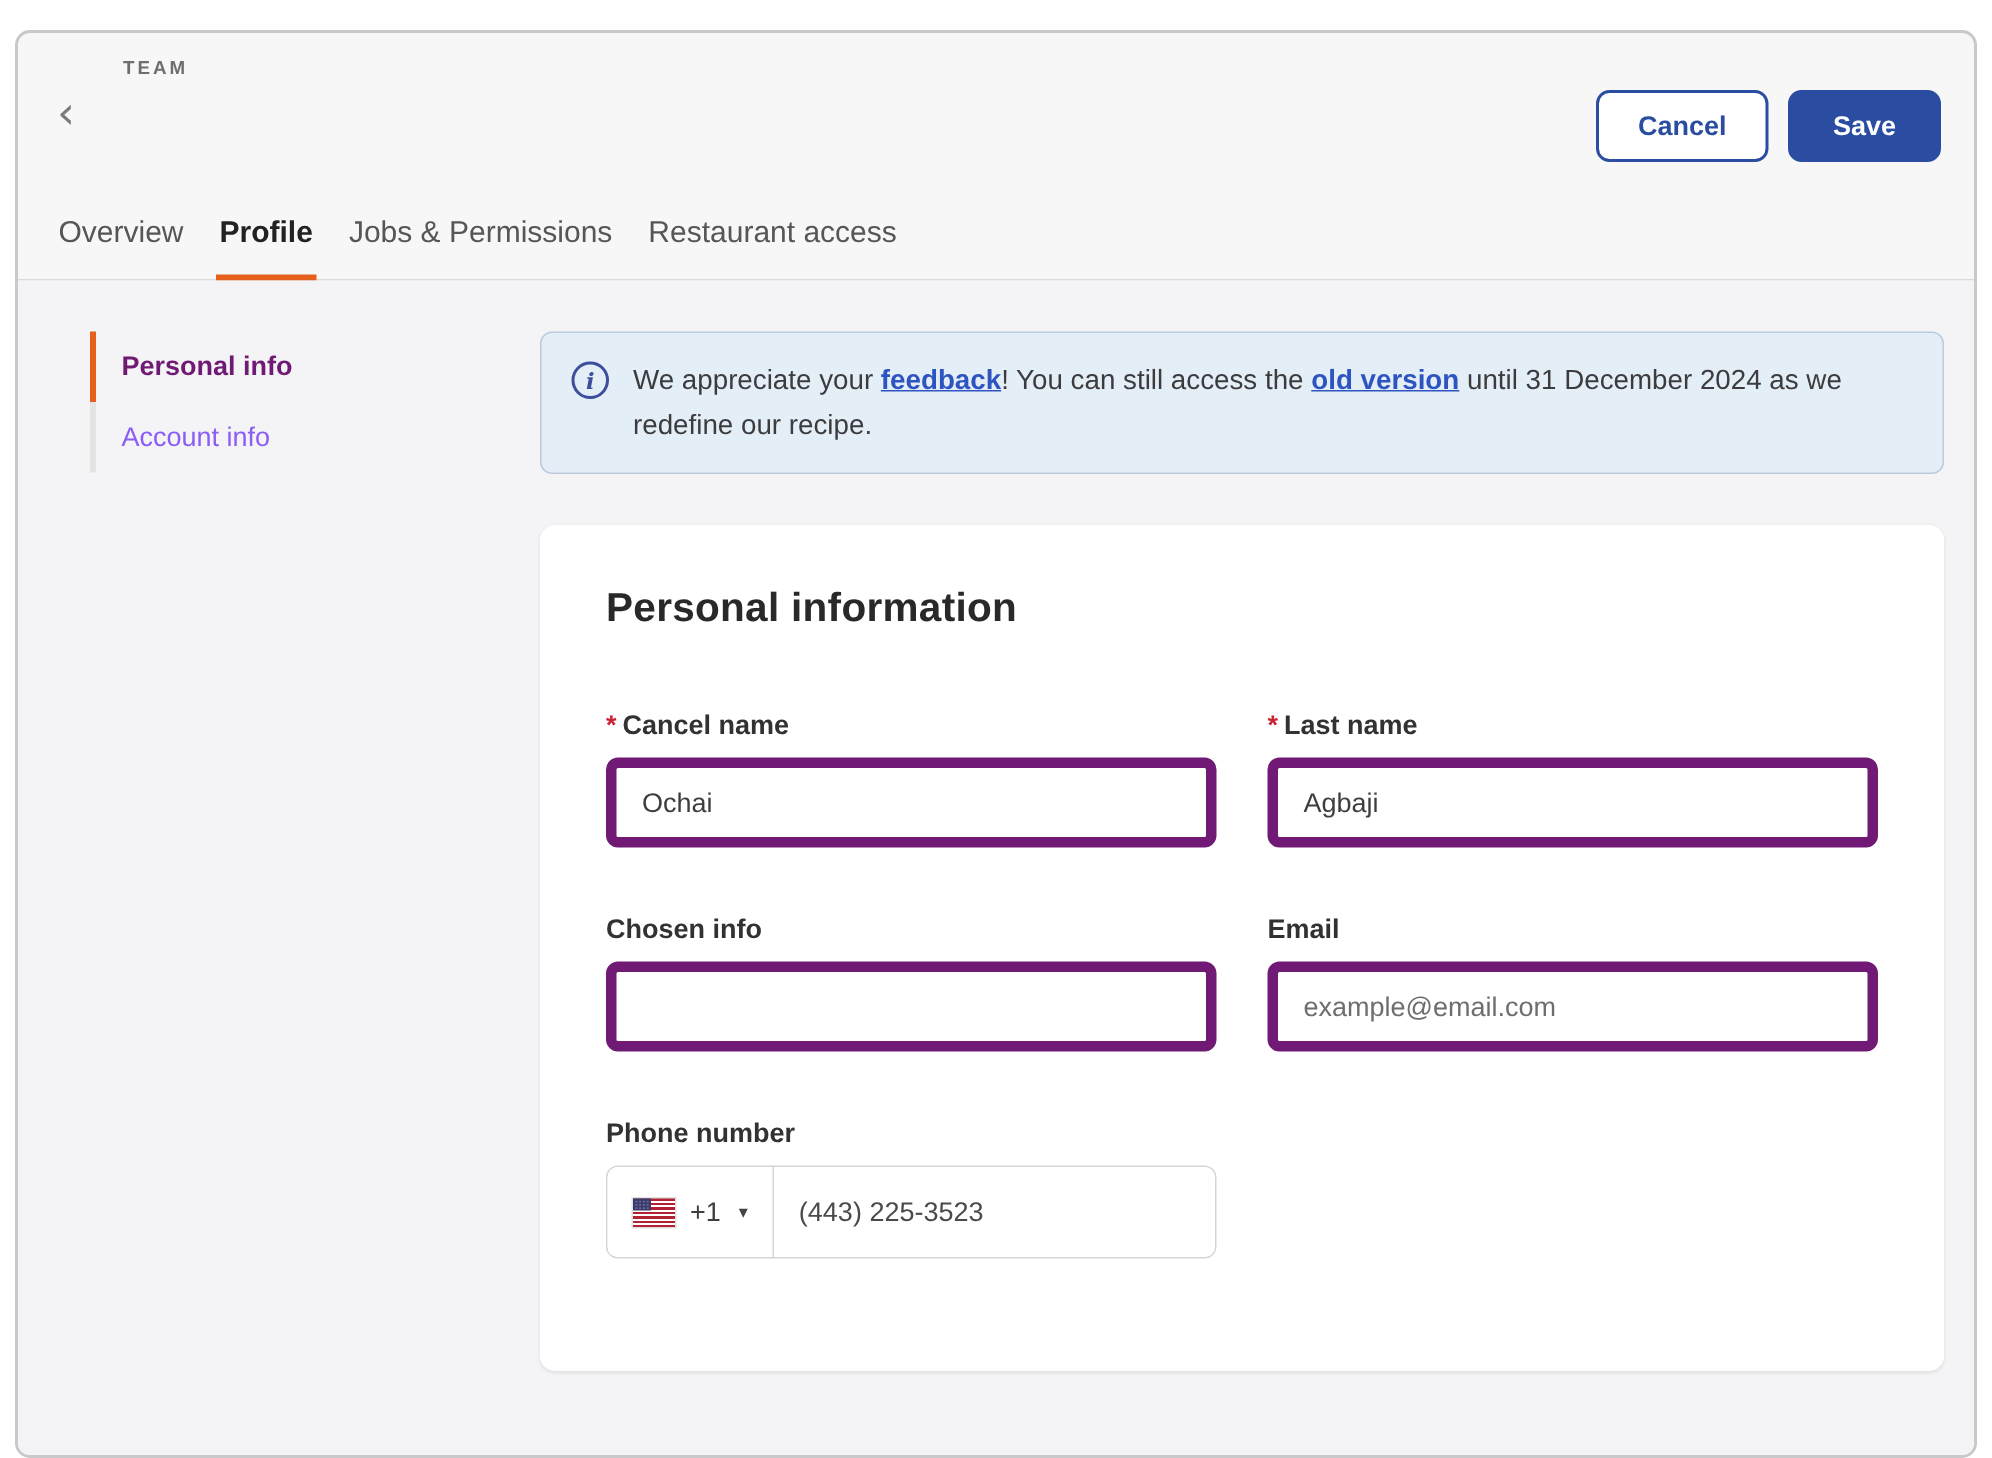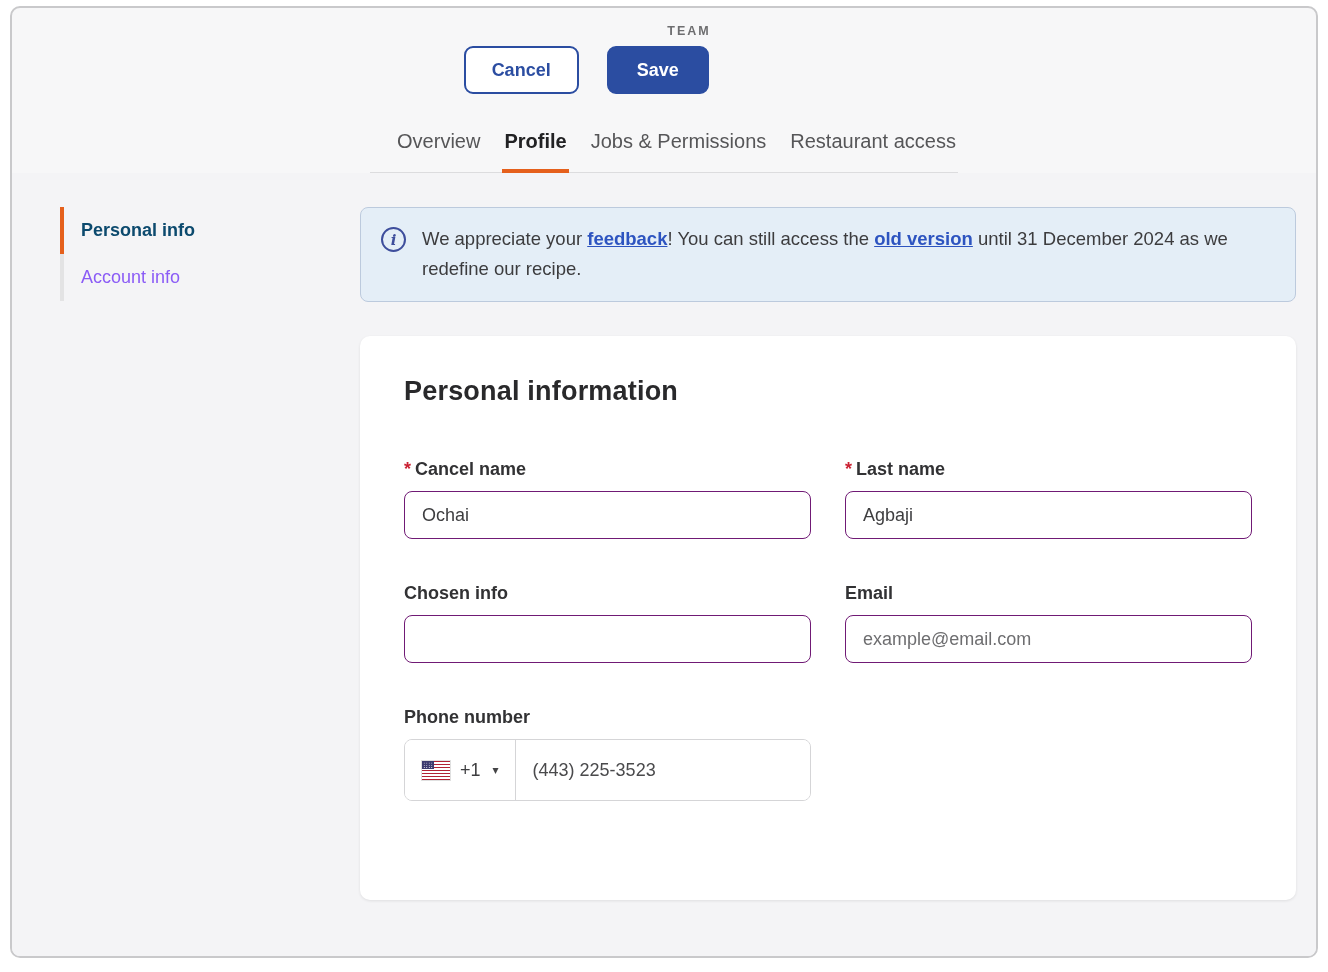--- a/index.html
+++ b/index.html
@@ -1,51 +1,51 @@
 <!DOCTYPE html>
 <html><head>
 <meta charset="utf-8">
 <style>
   * { margin: 0; padding: 0; box-sizing: border-box; }
   html, body { width: 1328px; height: 972px; background: #ffffff; }
   body { font-family: "Liberation Sans", "DejaVu Sans", sans-serif; color: #2f2f2f; }
 
   .frame {
-    position: absolute; left: 10px; top: 6px; width: 1308px; height: 952px;
+    position: absolute; left: 10px; top: 20px; width: 1308px; height: 952px;
     border: 2px solid #c9c9cb; border-radius: 10px; background: #f7f7f8;
-    overflow: hidden; display: flex; flex-direction: column; align-items: center;
+    overflow: hidden; display: flex; flex-direction: column;
   }
 
   
   .header { padding: 16px 20px 0 20px; position: relative; }
   .eyebrow { margin-left: 50px; font-size: 12.5px; letter-spacing: 2px; color: #6e6e70; font-weight: 600; }
   .title-row { display: flex; align-items: center; margin-top: 2px; }
   .back-btn {
     width: 34px; height: 44px; border: none; background: transparent; cursor: pointer;
     font-size: 30px; color: #7a7a7c; line-height: 44px; text-align: left; padding: 0 0 6px 6px;
     font-family: "DejaVu Sans", sans-serif;
   }
   .page-title { font-size: 36px; font-weight: 600; color: #2e2e30; margin-left: 10px; letter-spacing: 0.2px; }
-  .header-actions { position: absolute; right: 22px; top: 38px; display: flex; gap: 28px; }
+  .header-actions { position: absolute; right: 22px; top: 38px; display: flex; gap: 13px; }
   .btn { font-family: inherit; font-size: 18px; font-weight: 700; border-radius: 9px; cursor: pointer; height: 48px; }
   .btn-secondary { background: #ffffff; color: #2b4da1; border: 2px solid #2b4da1; padding: 0 26px; }
   .btn-primary { background: #2b4da1; color: #ffffff; border: 2px solid #2b4da1; padding: 0 28px; }
 
   
   .tabs { display: flex; gap: 20px; padding: 0 0 0 25px; margin-top: 40px; border-bottom: 1px solid #dcdcde; }
   .tab { font-size: 20px; color: #565658; padding: 6px 2px 16px 2px; border-bottom: 4px solid transparent;
          margin-bottom: -1px; cursor: pointer; background: transparent; border-top: none; border-left: none; border-right: none; font-family: inherit; }
   .tab.active { color: #222224; font-weight: 700; border-bottom-color: #e5601c; }
 
   
   .content { flex: 1; background: #f4f4f6; display: flex; padding: 34px 20px 18px 0; overflow: hidden; }
   .sidebar { width: 348px; flex-shrink: 0; padding-left: 48px; }
   .side-item { display: block; border-left: 4px solid #e3e3e4; padding: 13px 10px 13px 17px;
                font-size: 18px; color: #8b5cf6; cursor: pointer; }
-  .side-item.active { border-left-color: #e5601c; color: #0c4a6e; font-weight: 700; }
+  .side-item.active { border-left-color: #e5601c; color: #701a75; font-weight: 700; }
 
   .main { flex: 1; min-width: 0; }
 
   
   .banner { background: #e4eef7; border: 1px solid #bccadd; border-radius: 8px;
             padding: 16px 20px 18px 20px; display: flex; align-items: flex-start; }
   .info-icon { width: 25px; height: 25px; border-radius: 50%; border: 2px solid #3e4e9c; color: #3e4e9c;
                font-size: 15px; font-weight: 700; display: flex; align-items: center; justify-content: center;
                flex-shrink: 0; margin-top: 3px; font-family: "DejaVu Serif", serif; font-style: italic; }
   .banner-text { margin-left: 16px; font-size: 18.5px; line-height: 1.6; color: #3c3c3e; }
@@ -53,21 +53,21 @@
 
   
   .card { background: #ffffff; border-radius: 10px; margin-top: 34px; height: 564px;
           box-shadow: 0 1px 3px rgba(0,0,0,0.09); padding: 40px 44px; }
   .card-heading { font-size: 27px; font-weight: 700; color: #29292b; letter-spacing: 0.2px; margin-bottom: 52px; }
 
   .form-grid { display: grid; grid-template-columns: 1fr 1fr; column-gap: 34px; }
   .field { margin-bottom: 44px; }
   .field-label { display: block; font-size: 18px; font-weight: 700; color: #323234; margin-bottom: 11px; }
   .req { color: #cb2233; margin-right: 4px; font-weight: 700; }
-  .text-input { width: 100%; height: 48px; border: 1px solid #701a75; border-radius: 8px;
+  .text-input { width: 100%; height: 60px; border: 7px solid #701a75; border-radius: 8px;
                 padding: 0 17px; font-size: 18px; color: #3e3e40; font-family: inherit; background: #fff; }
   .text-input::placeholder { color: #6e6e70; opacity: 1; }
 
   
   .phone-group { display: flex; height: 62px; border: 1px solid #d5d5d7; border-radius: 8px; background: #fff; overflow: hidden; }
   .country-select { display: flex; align-items: center; gap: 10px; padding: 0 16px 0 17px;
                     border-right: 1px solid #d5d5d7; cursor: pointer; background: #fff; border-top: none; border-left: none; border-bottom: none; font-family: inherit; }
   .dial-code { font-size: 18px; color: #3e3e40; }
   .caret { font-size: 12px; color: #444446; margin-left: 2px; }
   .phone-input { border: none; outline: none; flex: 1; font-size: 18px; color: #4a4a4c; padding: 0 17px; font-family: inherit; min-width: 0; }

